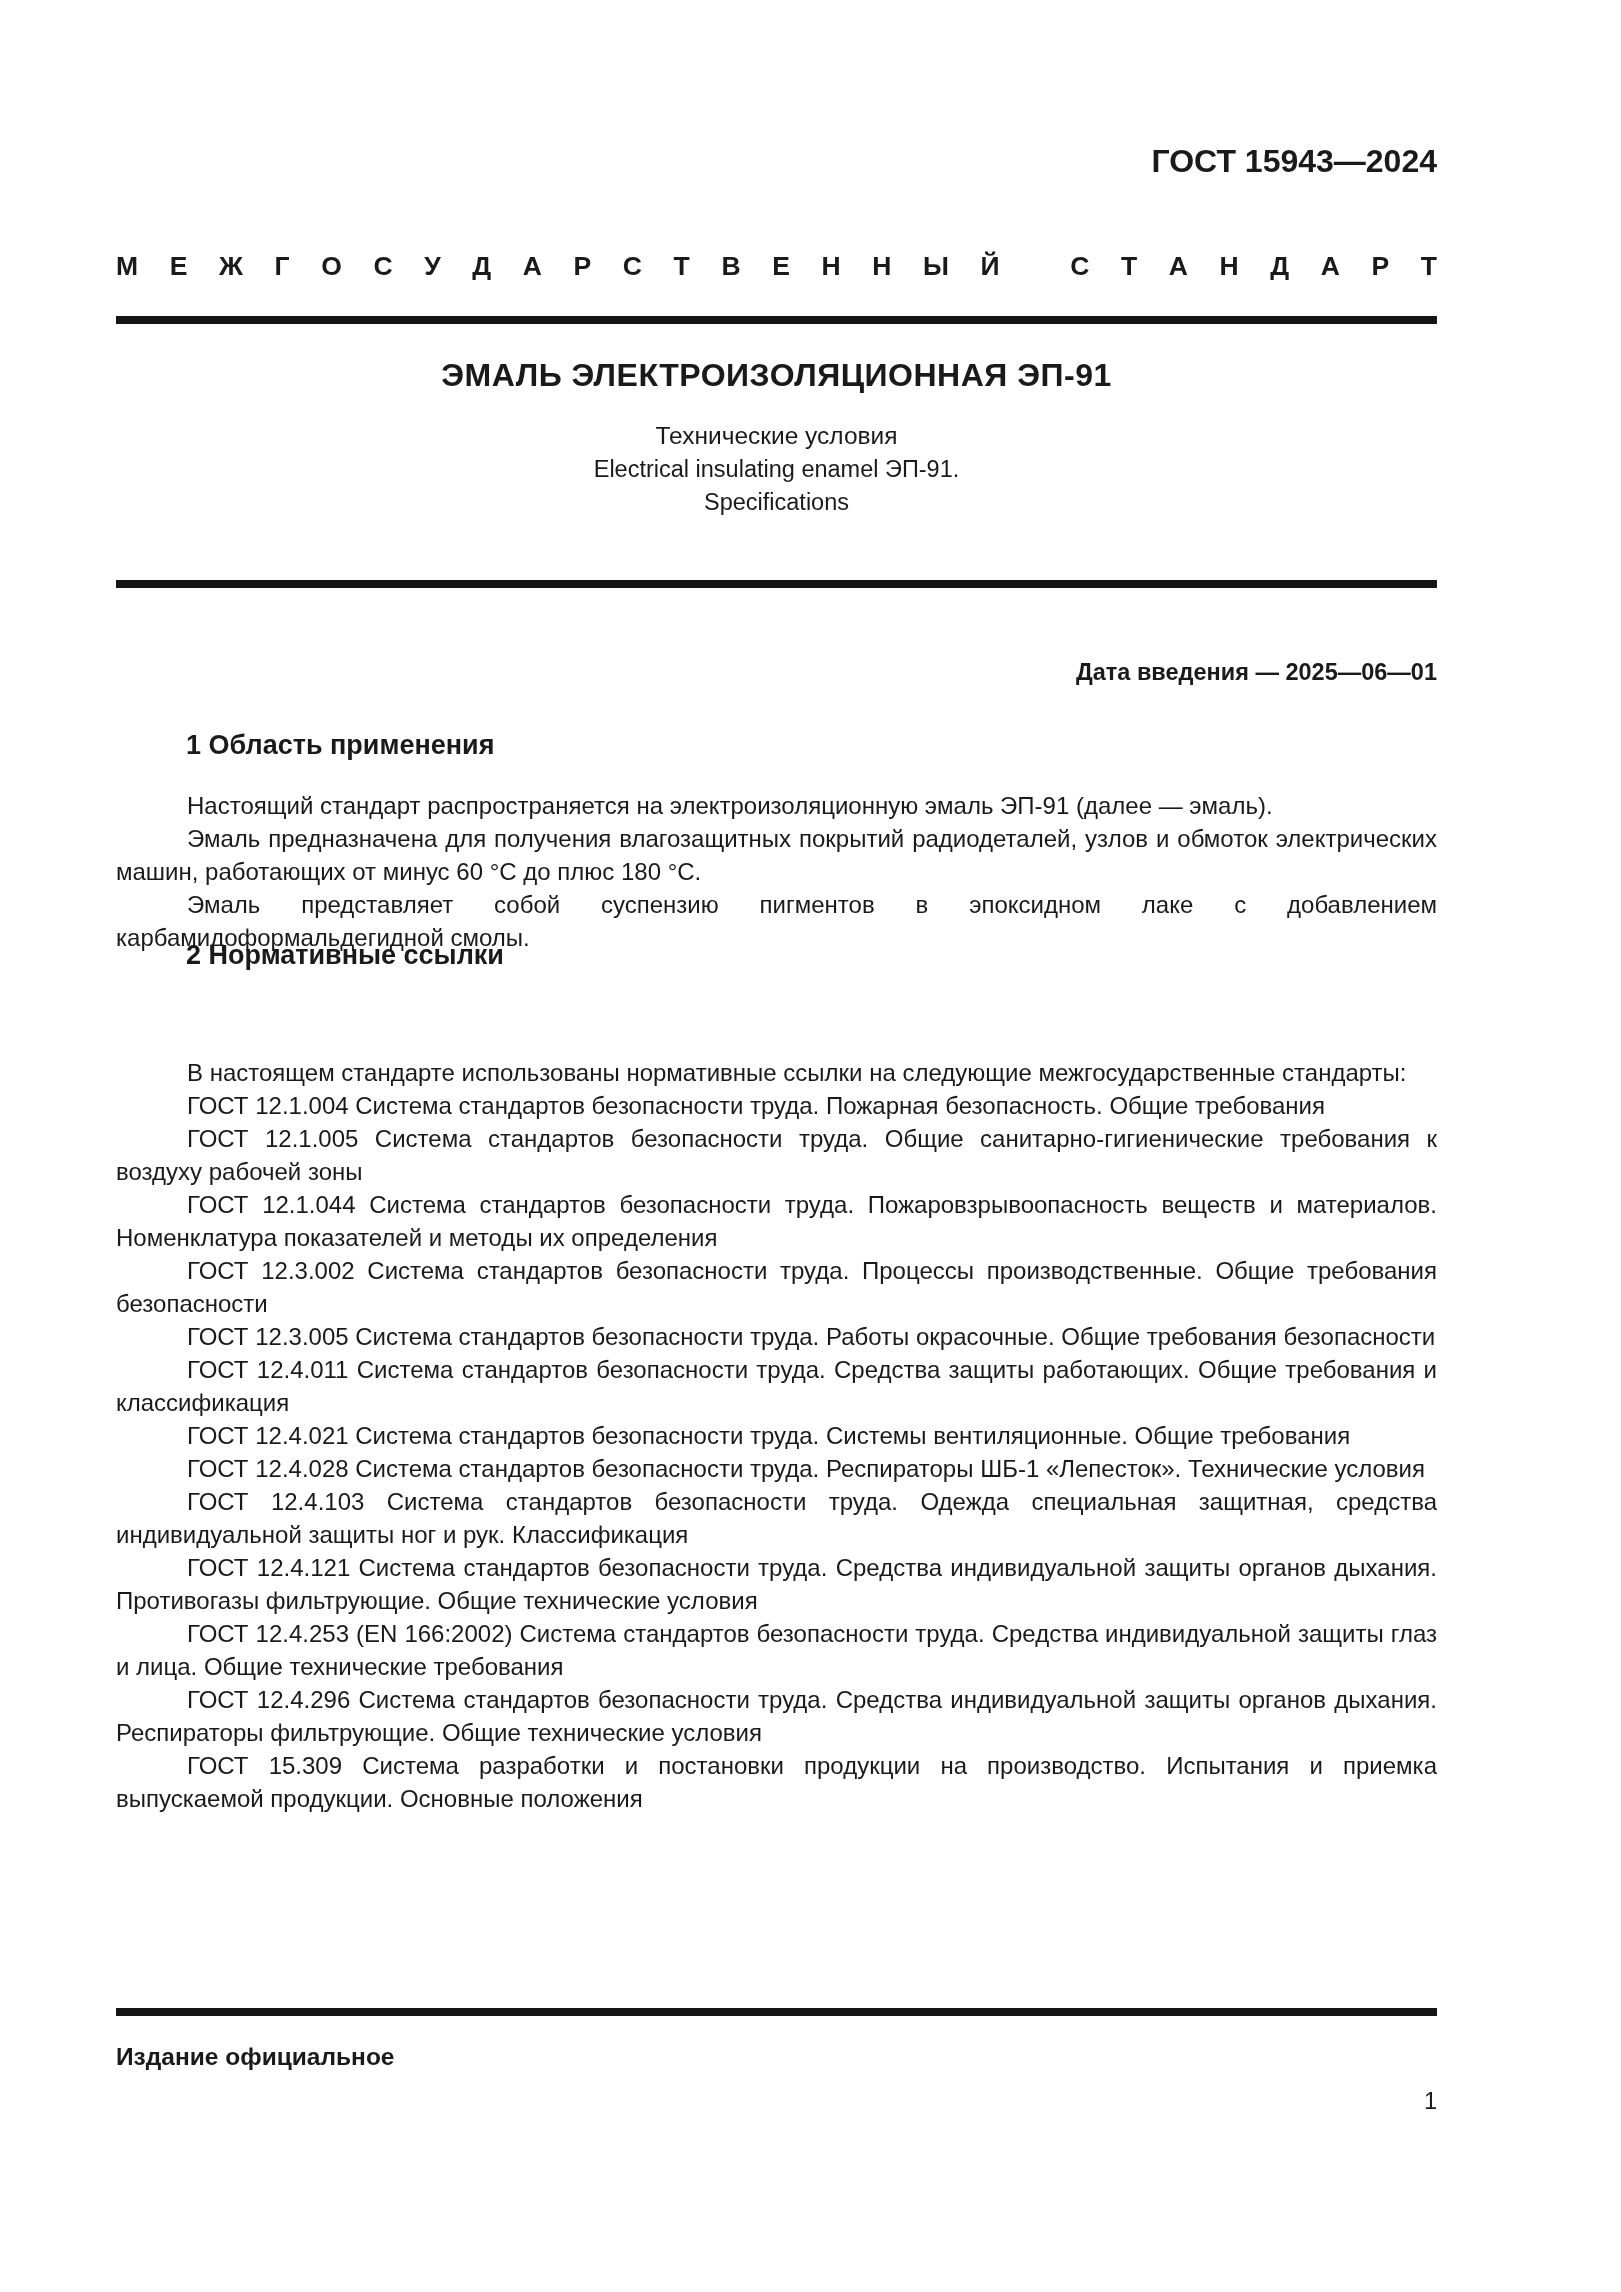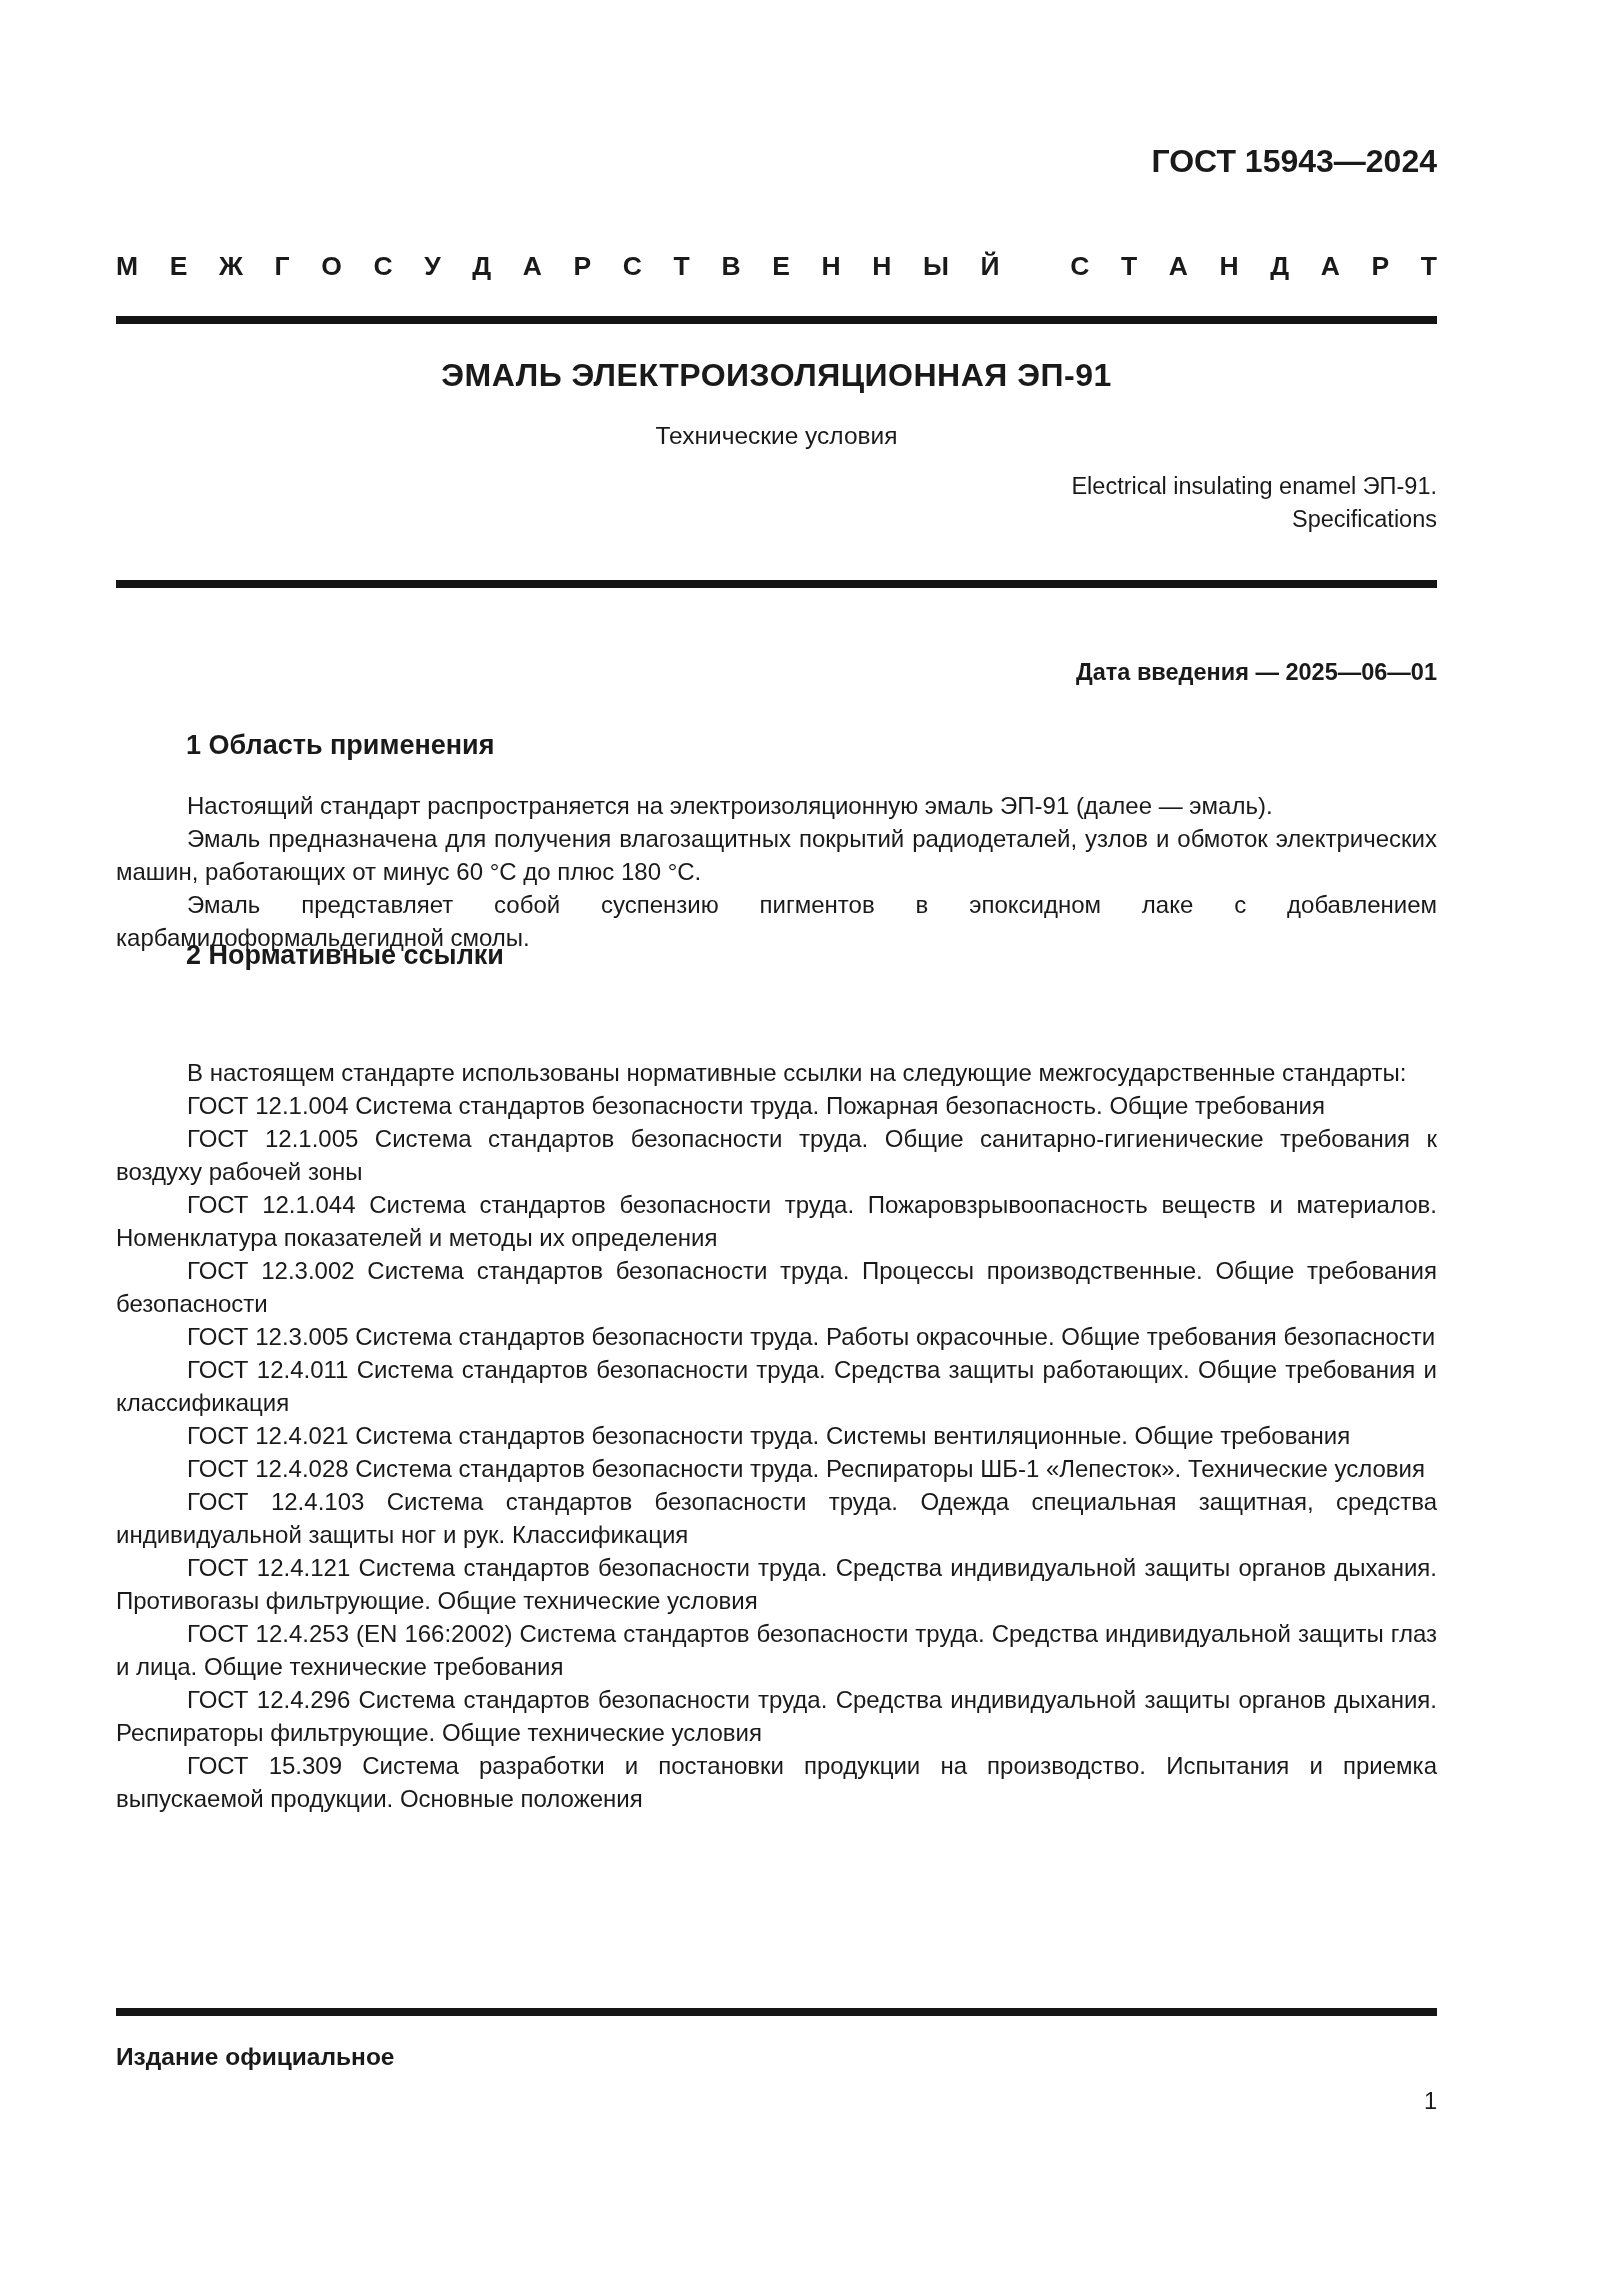--- a/index.html
+++ b/index.html
@@ -16,21 +16,21 @@
     display: flex; justify-content: space-between;
   }
   .interstate span { display: inline-block; }
   .rule { left: 116px; width: 1321px; height: 7.8px; background: #151515; }
   .rule1 { top: 316px; }
   .rule2 { top: 580px; }
   .rule3 { top: 2008px; }
   .center { left: 116px; width: 1321px; text-align: center; }
   .title-ru { top: 357px; font-size: 32px; font-weight: bold; letter-spacing: 0.5px; }
   .subtitle-ru { top: 422px; font-size: 24.5px; font-weight: normal; }
-  .title-en { top: 470px; font-size: 23.5px; line-height: 33px; text-align: right; }
+  .title-en { top: 453px; font-size: 23.5px; line-height: 33px; }
   .intro-date { top: 659px; right: 184px; font-size: 23.5px; font-weight: bold; }
   .h1 { left: 186px; font-size: 27px; font-weight: bold; }
   .h1-s1 { top: 730px; }
   .h1-s2 { top: 940px; }
   .body-block {
     left: 116px; width: 1321px; font-size: 24px; line-height: 33px; text-align: justify;
   }
   .body-block p { margin: 0; text-indent: 71px; }
   .s1-body { top: 789px; }
   .s2-body { top: 1056px; }

